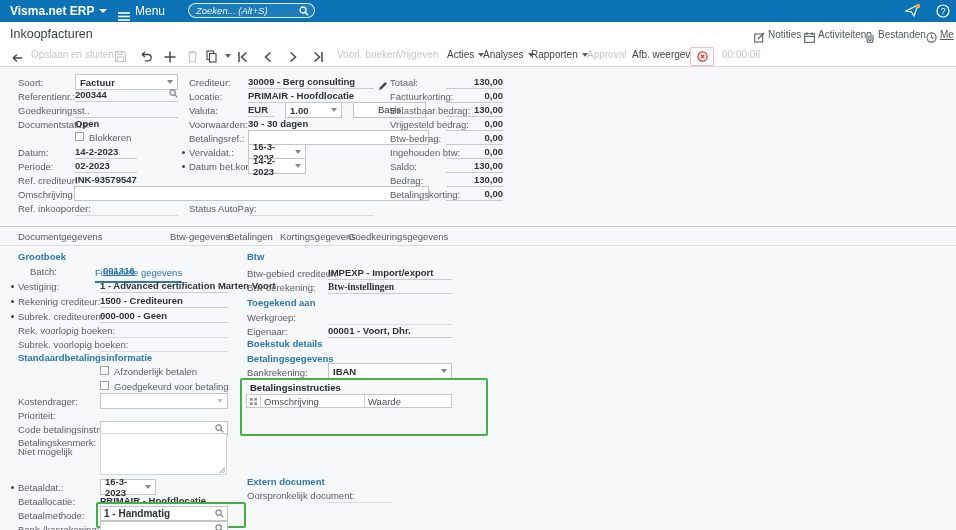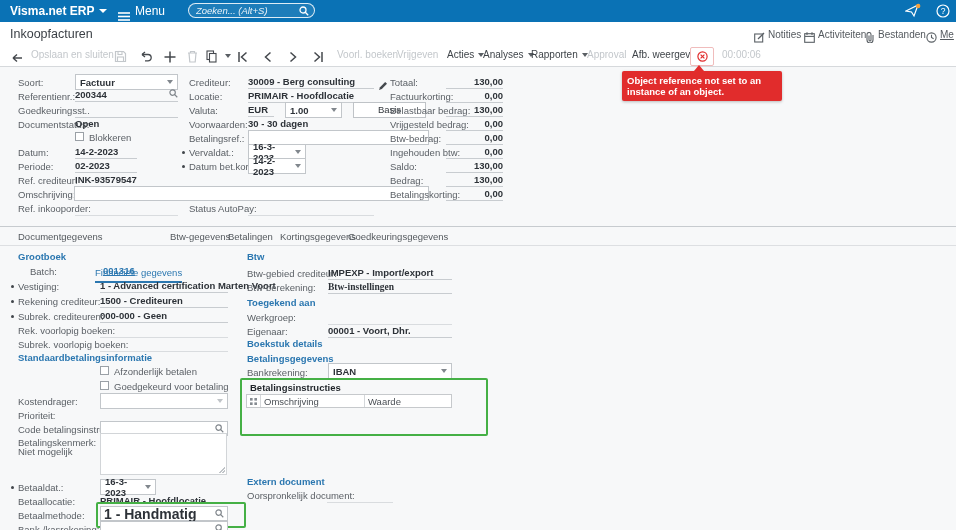--- a/index.html
+++ b/index.html
@@ -27,21 +27,21 @@
   .errtip{position:absolute;left:622px;top:71px;width:150px;background:#e12c2c;color:#fff;font-size:9.5px;font-weight:bold;line-height:11px;padding:4px 5px;border-radius:2px;box-shadow:0 1px 3px rgba(0,0,0,.25);z-index:9;}
   .errtip::before{content:"";position:absolute;top:-6px;left:72px;width:0;height:0;border-left:5px solid transparent;border-right:5px solid transparent;border-bottom:6px solid #e12c2c;}
   
   .lbl{position:absolute;font-size:9.5px;color:#5b6066;white-space:nowrap;line-height:11px;}
   .req::before{content:"";position:absolute;left:-7px;top:4px;width:3px;height:3px;border-radius:50%;background:#41464b;}
   .val{position:absolute;font-size:9.5px;font-weight:bold;color:#2d3238;white-space:nowrap;border-bottom:1px solid #c8ccd0;height:13px;line-height:12px;box-sizing:border-box;}
   .noline{border-bottom:none;}
   .uline{position:absolute;border-bottom:1px solid #c8ccd0;height:13px;}
   .ulight{border-bottom-color:#d9dcdf;}
   .amt{position:absolute;width:57px;text-align:right;font-size:9.5px;font-weight:bold;color:#2d3238;border-bottom:1px solid #c8ccd0;height:13px;line-height:12px;box-sizing:border-box;}
-  .box{position:absolute;box-sizing:border-box;height:15px;background:#fff;border:1px solid #c2c6ca;display:flex;align-items:center;padding:0 3px;font-size:14px;font-weight:bold;color:#2d3238;}
+  .box{position:absolute;box-sizing:border-box;height:15px;background:#fff;border:1px solid #c2c6ca;display:flex;align-items:center;padding:0 3px;font-size:10px;font-weight:bold;color:#2d3238;}
   .sel{position:absolute;box-sizing:border-box;height:16px;background:#fff;border:1px solid #c2c6ca;display:flex;align-items:center;padding:0 4px;font-size:9.5px;font-weight:bold;color:#2d3238;}
   .caret{width:0;height:0;border-left:3px solid transparent;border-right:3px solid transparent;border-top:4px solid #81878d;margin-left:auto;}
   .caret.lt{border-top-color:#c0c4c8;}
   .btn{position:absolute;box-sizing:border-box;height:16px;border:1px solid #bfc3c7;background:#fff;font-size:9.5px;color:#33383d;text-align:center;line-height:14px;}
   .cb{position:absolute;width:9px;height:9px;border:1px solid #9aa0a6;background:#fff;box-sizing:border-box;}
   .seclbl{position:absolute;font-size:9.5px;font-weight:bold;color:#2b77b0;white-space:nowrap;}
   .blink{position:absolute;font-size:9.5px;font-weight:bold;color:#2b77b0;text-decoration:underline;white-space:nowrap;}
   .mag{margin-left:auto;flex:0 0 auto;}
   
   .hr1{position:absolute;left:0;top:226px;width:956px;height:1px;background:#c7cbcf;}
@@ -164,21 +164,20 @@
   <span class="titem dis" style="left:587px;">Approval</span>
   <span class="titem" style="left:632px;">Afb. weergeven</span>
   <span class="xbtn">
       <svg width="11" height="11" viewBox="0 0 11 11">
         <circle cx="5.5" cy="5.5" r="4.6" fill="none" stroke="#e12c2c" stroke-width="1.2"></circle>
         <path d="M3.6 3.6 l3.8 3.8 M7.4 3.6 l-3.8 3.8" stroke="#e12c2c" stroke-width="1.2"></path>
       </svg>
     </span>
   <span class="titem dis" style="left:722px;">00:00:06</span>
 
-  <div class="errtip"><span>Object reference not set to an instance of an object.</span></div>
 
   <span class="lbl" style="left:18px;top:77px;">Soort:</span>
   <span class="sel" style="left:75px;top:74px;width:103px;">
       <span>Factuur</span>
       <i class="caret"></i>
     </span>
   <span class="lbl" style="left:18px;top:91px;">Referentienr.:</span>
   <span class="val" style="left:75px;top:89px;width:103px;display:flex;">
       <span>200344</span>
       <svg class="mag" width="9" height="9" viewBox="0 0 10 10">

